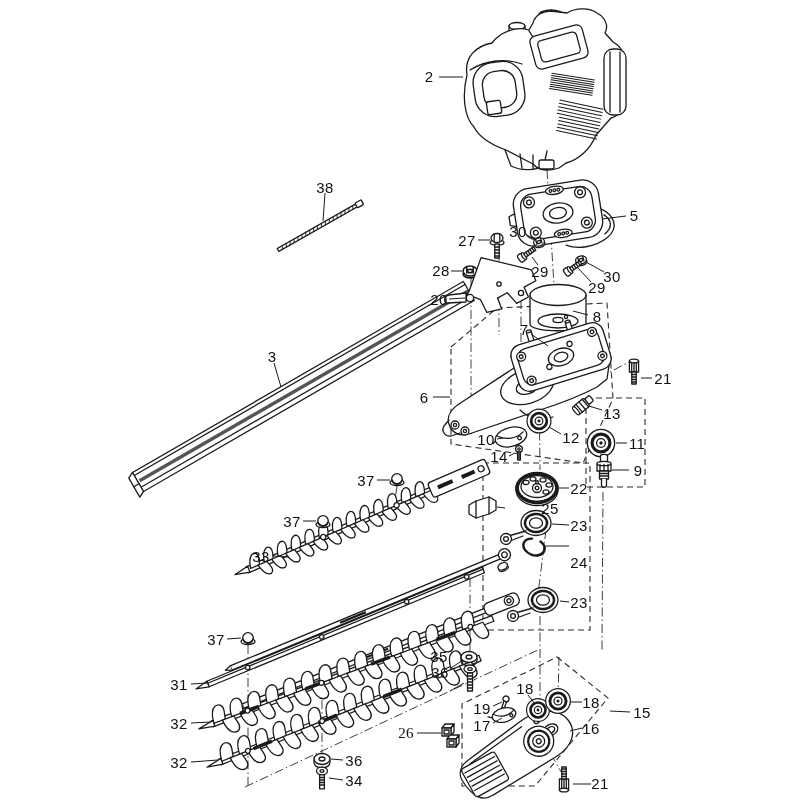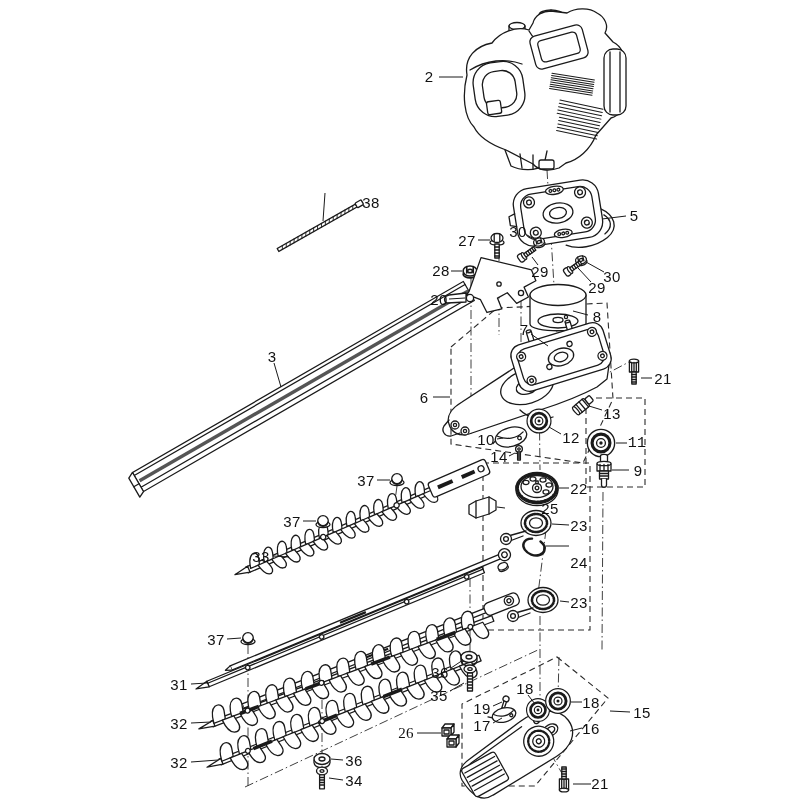--- a/index.html
+++ b/index.html
@@ -583,52 +583,52 @@
   <line x1="582" y1="728" x2="570" y2="731"></line>
   <line x1="191" y1="762" x2="218" y2="760"></line>
   <line x1="343" y1="760" x2="331" y2="759"></line>
   <line x1="343" y1="780" x2="329" y2="778"></line>
   <line x1="591" y1="784" x2="573" y2="784"></line>
 </g>
 </svg>
 
 <div id="label-layer">
       <div class="part-label" style="left: 429px; top: 76px;">2</div>
-      <div class="part-label" style="left: 325px; top: 202px; margin-left: 46px;">38</div>
+      <div class="part-label" style="left: 325px; top: 187px;">38</div>
       <div class="part-label" style="left: 634px; top: 215px;">5</div>
       <div class="part-label" style="left: 467px; top: 240px;">27</div>
       <div class="part-label" style="left: 518px; top: 231px;">30</div>
       <div class="part-label" style="left: 441px; top: 270px;">28</div>
       <div class="part-label" style="left: 540px; top: 271px;">29</div>
       <div class="part-label" style="left: 597px; top: 287px;">29</div>
       <div class="part-label" style="left: 612px; top: 276px;">30</div>
       <div class="part-label" style="left: 439px; top: 299px;">20</div>
       <div class="part-label" style="left: 597px; top: 316px;">8</div>
       <div class="part-label" style="left: 524px; top: 329px;">7</div>
       <div class="part-label" style="left: 272px; top: 356px;">3</div>
       <div class="part-label" style="left: 663px; top: 378px;">21</div>
       <div class="part-label" style="left: 424px; top: 397px;">6</div>
       <div class="part-label" style="left: 612px; top: 413px;">13</div>
       <div class="part-label" style="left: 486px; top: 439px;">10</div>
       <div class="part-label" style="left: 571px; top: 437px;">12</div>
-      <div class="part-label" style="left: 637px; top: 443px; font-family: Liberation Mono, monospace;">11</div>
+      <div class="part-label" style="left: 637px; top: 443px;">11</div>
       <div class="part-label" style="left: 499px; top: 456px; text-align: center;">14</div>
       <div class="part-label" style="left: 638px; top: 470px;">9</div>
       <div class="part-label" style="left: 366px; top: 480px;">37</div>
       <div class="part-label" style="left: 579px; top: 488px;">22</div>
       <div class="part-label" style="left: 514px; top: 508px; margin-left: 36px;">25</div>
       <div class="part-label" style="left: 292px; top: 521px;">37</div>
       <div class="part-label" style="left: 579px; top: 525px;">23</div>
       <div class="part-label" style="left: 261px; top: 556px;">33</div>
       <div class="part-label" style="left: 579px; top: 546px; margin-top: 16px;">24</div>
       <div class="part-label" style="left: 579px; top: 602px;">23</div>
       <div class="part-label" style="left: 216px; top: 639px;">37</div>
       <div class="part-label" style="left: 179px; top: 684px;">31</div>
       <div class="part-label" style="left: 440px; top: 672px;">36</div>
-      <div class="part-label" style="left: 439px; top: 695px; text-align: center;">35</div>
+      <div class="part-label" style="left: 439px; top: 656px; text-align: center;">35</div>
       <div class="part-label" style="left: 179px; top: 723px;">32</div>
       <div class="part-label" style="left: 642px; top: 712px;">15</div>
       <div class="part-label" style="left: 525px; top: 688px;">18</div>
       <div class="part-label" style="left: 591px; top: 702px;">18</div>
       <div class="part-label" style="left: 482px; top: 708px;">19</div>
       <div class="part-label" style="left: 406px; top: 733px; font-family: Liberation Serif, serif;">26</div>
       <div class="part-label" style="left: 482px; top: 725px;">17</div>
       <div class="part-label" style="left: 591px; top: 728px;">16</div>
       <div class="part-label" style="left: 179px; top: 762px;">32</div>
       <div class="part-label" style="left: 354px; top: 760px;">36</div>

